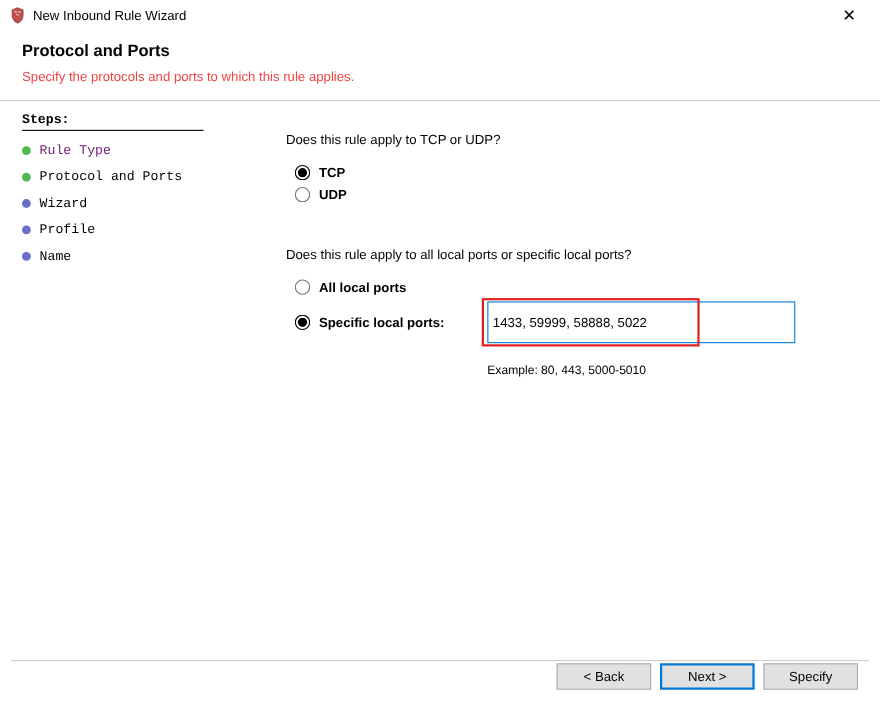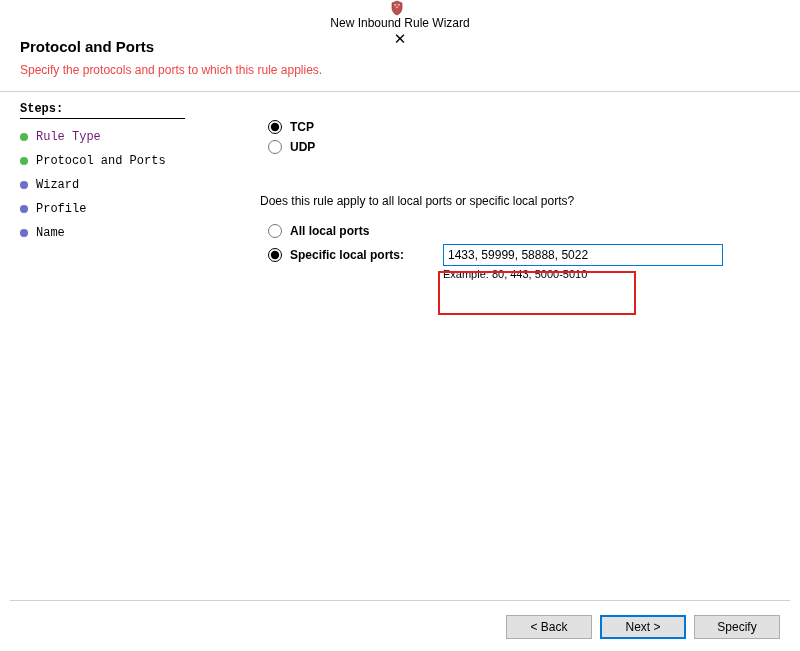--- a/index.html
+++ b/index.html
@@ -11,21 +11,20 @@
       height: 651px;
       overflow: hidden;
       position: relative;
     }
     .titlebar {
       height: 28px;
       display: flex;
       align-items: center;
       padding: 0 8px;
       background: #fff;
-      flex-direction: column;
     }
     .titlebar .app-icon {
       width: 16px; height: 16px;
       margin-right: 6px;
       display: inline-flex;
       align-items: center;
       justify-content: center;
     }
     .titlebar .title {
       font-size: 12px;
@@ -121,43 +120,43 @@
     }
     .ports-row .radio-label-col {
       display: flex;
       align-items: center;
       width: 175px;
     }
     .ports-input {
       width: 280px;
       height: 22px;
       border: 1px solid #0078d7;
-      padding: 2px 4px;
+      padding: 18px 4px;
       font-size: 12px;
       font-family: inherit;
       outline: none;
     }
     .example {
       font-size: 11px;
       color: #000;
       margin-left: 183px;
-      margin-top: 2px;
+      margin-top: 19px;
     }
     .red-box {
       position: absolute;
       border: 2px solid #e02020;
       left: 248px;
       top: 179px;
       width: 198px;
       height: 44px;
       pointer-events: none;
     }
     .footer {
       position: absolute;
-      bottom: 12px;
+      bottom: 24px;
       right: 20px;
       display: flex;
       gap: 8px;
     }
     .hr2 {
       position: absolute;
       bottom: 50px;
       left: 10px;
       right: 10px;
       border: none;
@@ -219,20 +218,21 @@
       <span class="bullet pending"></span>
       <span>Profile</span>
     </div>
     <div class="step-item pending-text">
       <span class="bullet pending"></span>
       <span>Name</span>
     </div>
   </div>
 
   <div class="main">
+    <div class="question">Does this rule apply to TCP or UDP?</div>
 
     <div class="radio-row">
       <input type="radio" name="proto" checked="" style="">
       <label>TCP</label>
     </div>
     <div class="radio-row">
       <input type="radio" name="proto" style="">
       <label>UDP</label>
     </div>
 

